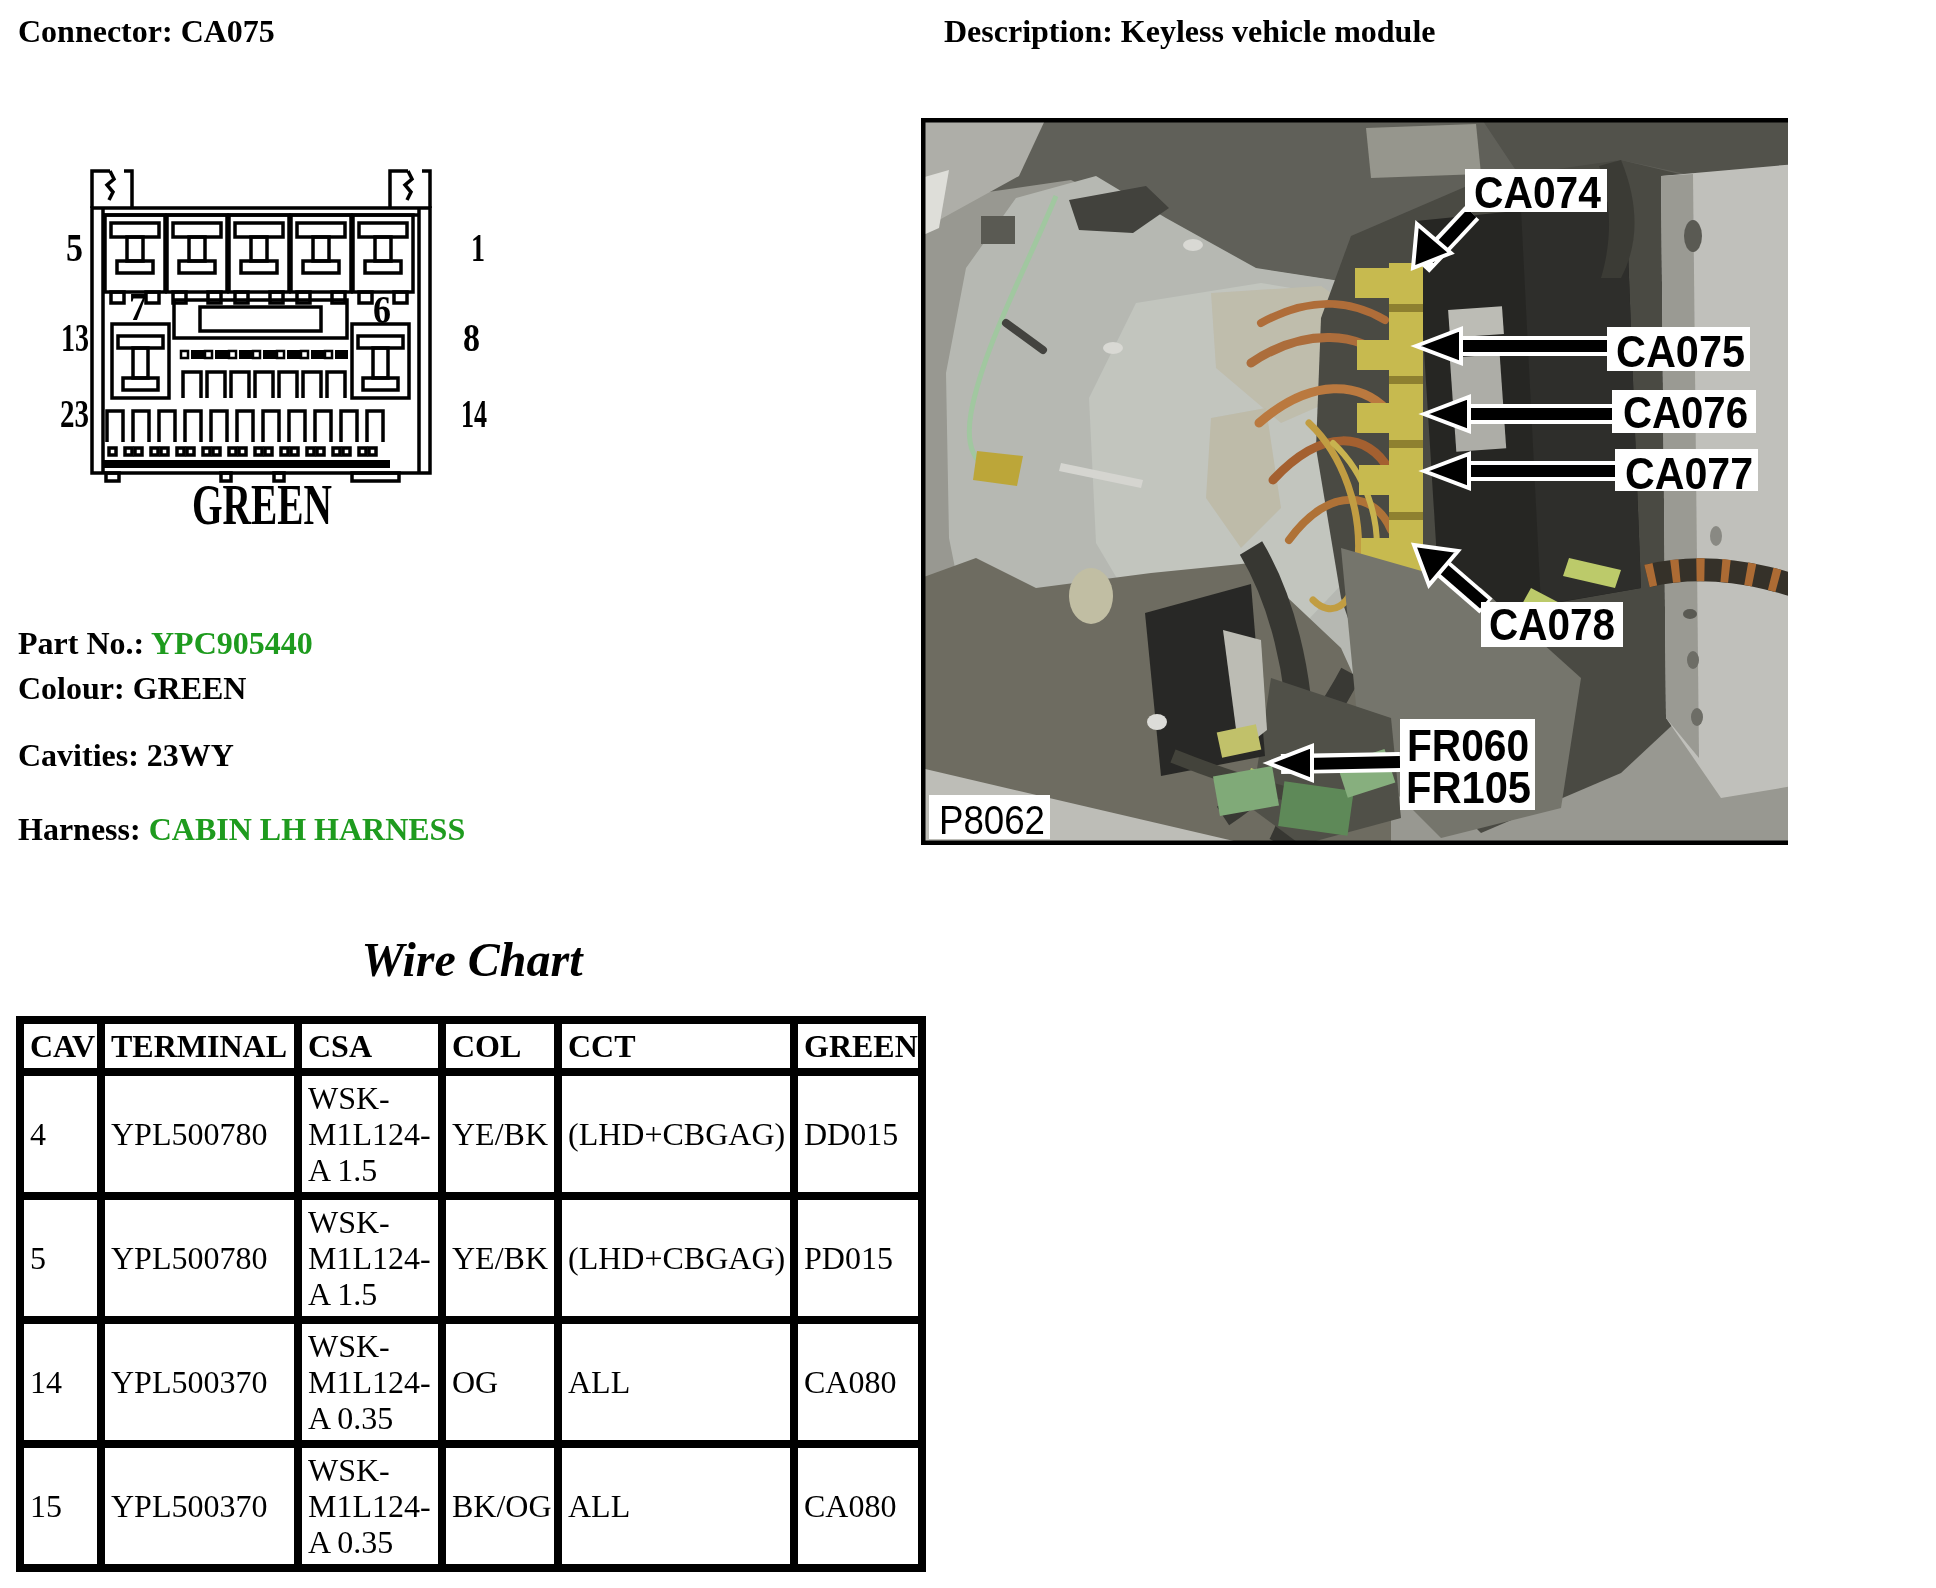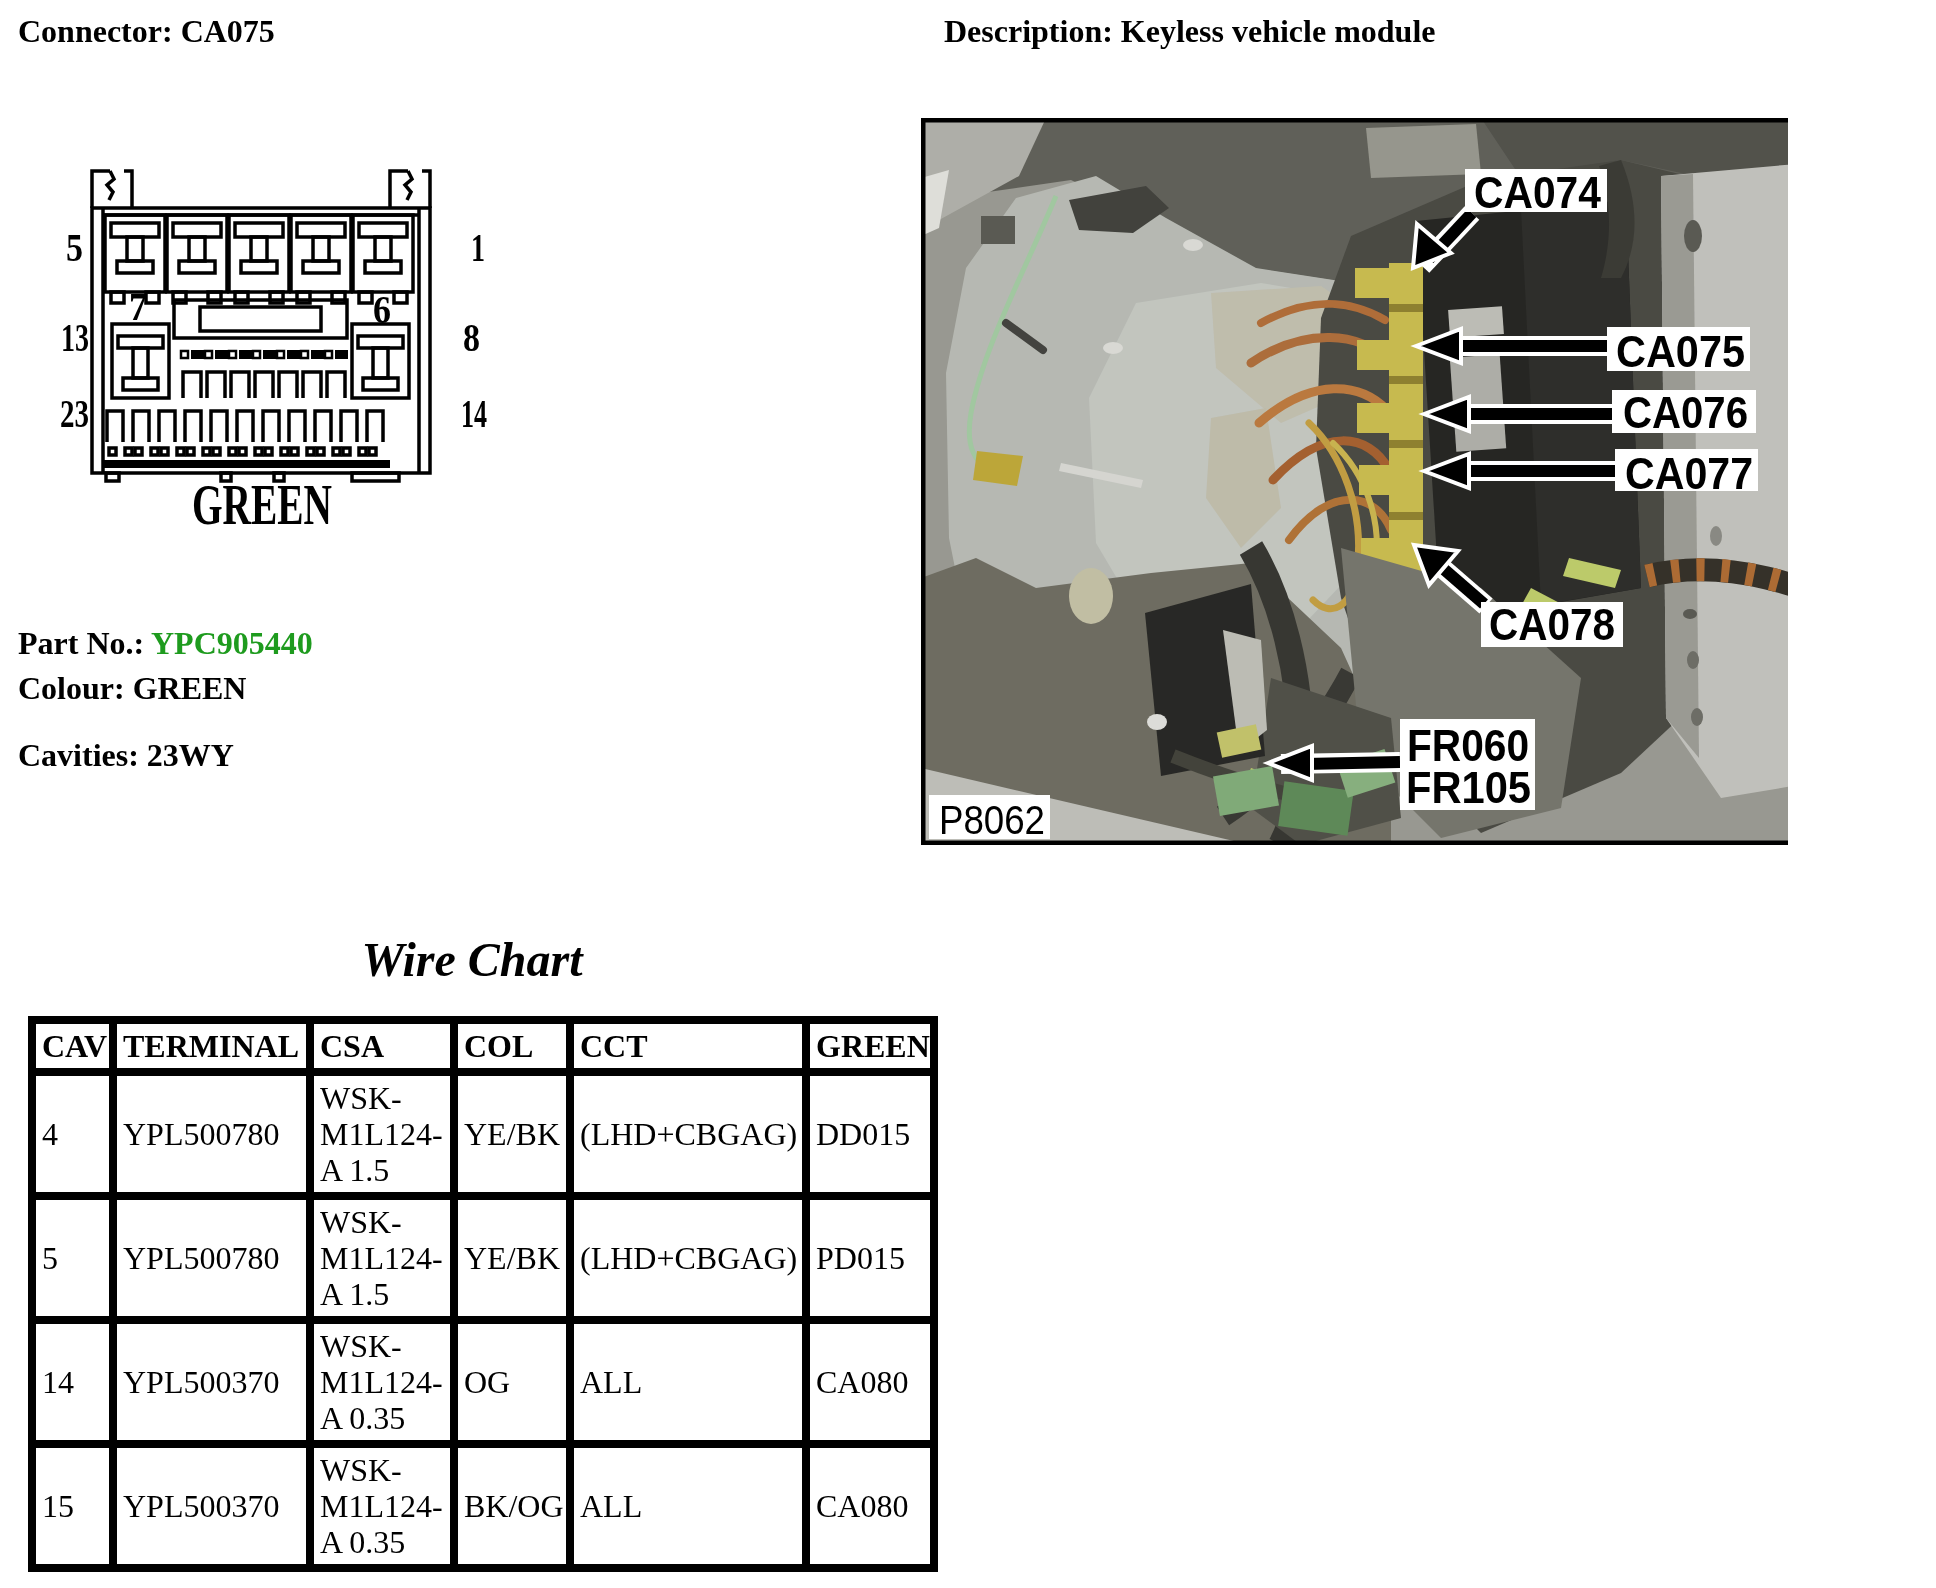--- a/index.html
+++ b/index.html
@@ -1,21 +1,21 @@
 <!DOCTYPE html>
 <html><head>
 <meta charset="utf-8">
 <style>
   html,body{margin:0;padding:0;background:#ffffff;}
   #page{position:relative;width:1788px;height:1588px;background:#ffffff;overflow:hidden;
         font-family:"Liberation Serif", serif;}
   .h{position:absolute;font-weight:bold;font-size:32px;line-height:1.15;white-space:nowrap;color:#000;}
   .green{color:#1e9b1e;}
   table.wire{position:absolute;left:16px;top:1016px;border-collapse:separate;border-spacing:0;
-     border:4px solid #000;table-layout:fixed;margin-left:12px;}
+     border:4px solid #000;table-layout:fixed;}
   table.wire td{border:4px solid #000;box-sizing:border-box;font-size:32px;
      font-family:"Liberation Serif",serif;padding:0 0 0 6px;vertical-align:middle;color:#000;background:#fff;line-height:36px;}
   table.wire td.hd{font-weight:bold;}
 </style>
 </head>
 <body>
 <div id="page">
 
   <div class="h" style="left:18px;top:13px;">Connector: CA075</div>
 
@@ -150,20 +150,21 @@
 
     <text x="147" y="364" font-family="Liberation Serif, serif" font-weight="bold" font-size="56" textLength="140" lengthAdjust="spacingAndGlyphs" fill="#000">GREEN</text>
   </svg>
 
   <div class="h" style="left:18px;top:625px;">Part No.: <span class="green">YPC905440</span></div>
 
   <div class="h" style="left:18px;top:670px;">Colour: GREEN</div>
 
   <div class="h" style="left:18px;top:737px;">Cavities: 23WY</div>
 
+  <div class="h" style="left:18px;top:811px;">Harness: <span class="green">CABIN LH HARNESS</span></div>
 
   <svg style="position:absolute;left:921px;top:118px;" width="1000" height="727" viewBox="0 0 1000 727">
 
     <rect x="0" y="0" width="1000" height="727" fill="#9a9a93"></rect>
 
     <path d="M0,0 H1000 V60 L860,75 L700,50 L620,95 L520,170 L430,165 L330,150 L240,105 L150,62 L60,75 L0,95 Z" fill="#5c5c55"></path>
 
     <path d="M560,0 H1000 V55 L820,68 L700,42 L600,60 Z" fill="#4c4c46"></path>
 
     <path d="M0,0 L125,0 L98,58 L0,112 Z" fill="#b3b3ad"></path>

